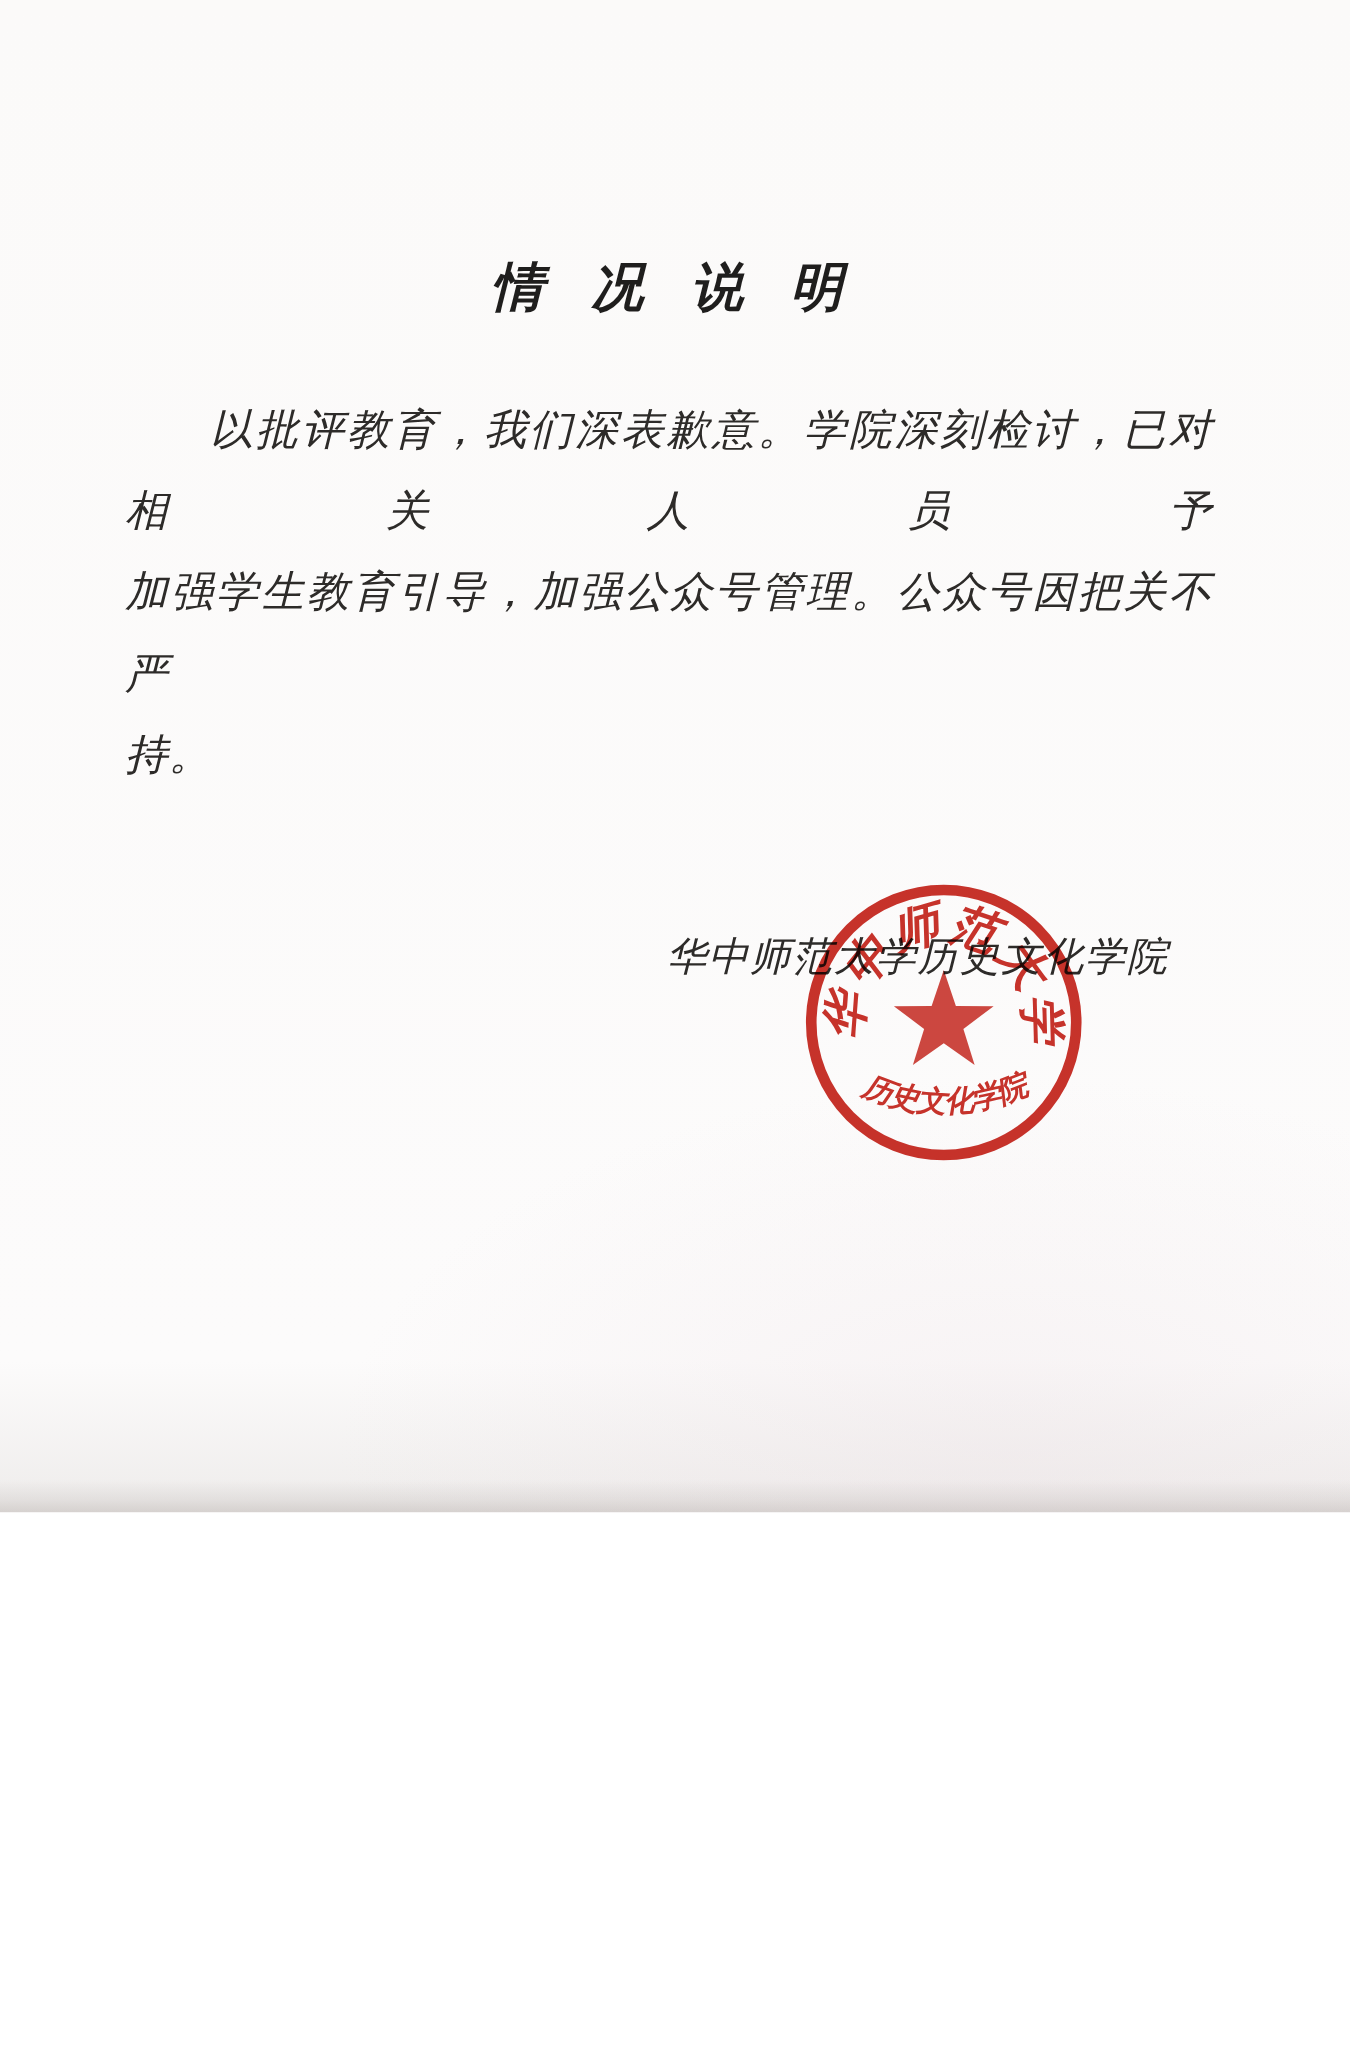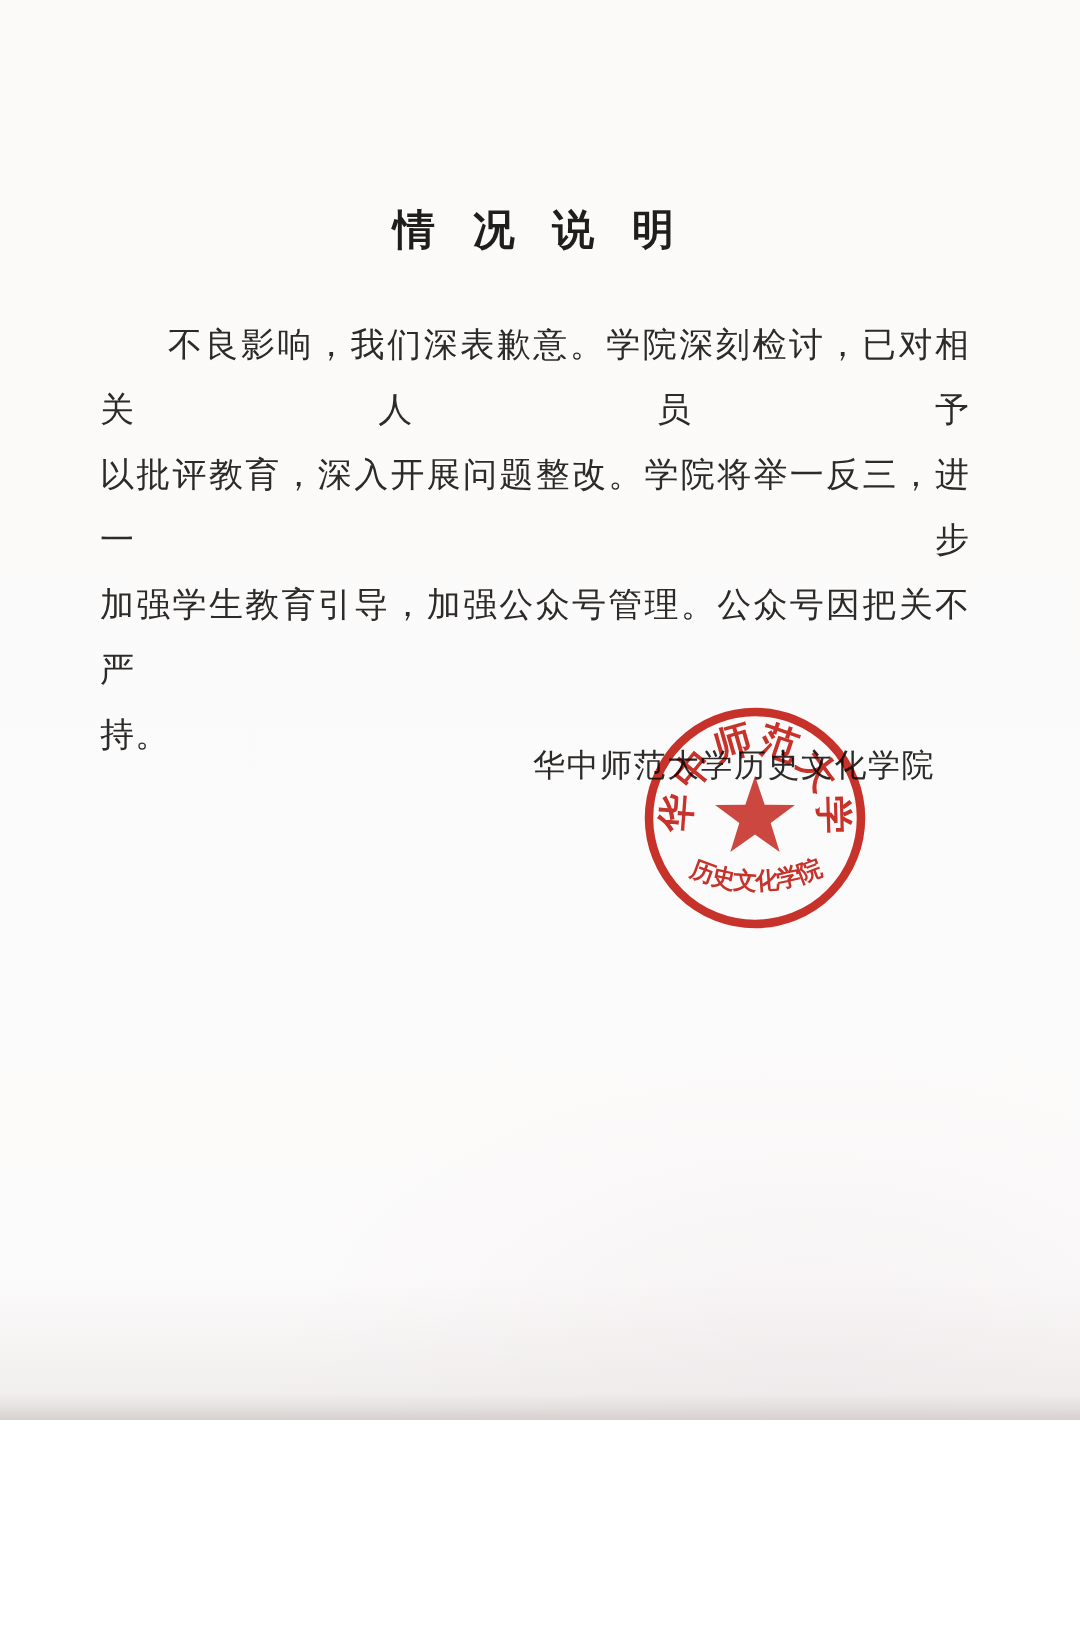--- a/index.html
+++ b/index.html
@@ -5,28 +5,29 @@
   :root {
     --paper: #fbfaf9;
     --ink: #2d2b29;
     --seal-red: #c5231b;
   }
   * { margin: 0; padding: 0; box-sizing: border-box; }
   html, body { background: #ffffff; }
   .page {
     position: relative;
     width: 1080px;
-    height: 1420px;
+    height: 1210px;
     margin: 0 auto;
     overflow: hidden;
     background:
       radial-gradient(ellipse 900px 500px at 75% 96%, rgba(236,225,229,.35), rgba(236,225,229,0) 60%),
       linear-gradient(180deg, var(--paper, #fbfaf9) 0%, #fcfbfb 90%, #efedec 99.2%, #e7e4e2 100%);
     font-family: "Liberation Serif", "DejaVu Serif", serif;
     color: var(--ink, #2d2b29);
+    font-style: italic;
   }
   .doc-title {
     margin: 205px auto 0 auto;
     text-align: center;
     font-size: 42px;
     line-height: 50px;
     font-weight: 700;
     letter-spacing: 13px;
     color: #1f1e1d;
     font-family: "Liberation Sans", "DejaVu Sans", sans-serif;
@@ -107,22 +108,21 @@
   }
 </style>
 </head>
 <body>
 
 <div class="page">
 
   <h1 class="doc-title">情 况 说 明</h1>
 
   <div class="body-text">
-    <div class="body-line">不良影响，我们深表歉意。学院深刻检讨，已对相关人员予</div>
-    <div class="body-line">以批评教育，深入开展问题整改。学院将举一反三，进一步</div>
+    <div class="body-line">以批评教育，我们深表歉意。学院深刻检讨，已对相关人员予</div>
     <div class="body-line">加强学生教育引导，加强公众号管理。公众号因把关不严</div>
     <div class="body-line">持。</div>
   </div>
 
   <div class="sign-block">
     <div class="sign-name">华中师范大学历史文化学院</div>
   </div>
 
   <svg class="seal" viewBox="0 0 240 240" xmlns="http://www.w3.org/2000/svg" xmlns:xlink="http://www.w3.org/1999/xlink">
     <defs>

